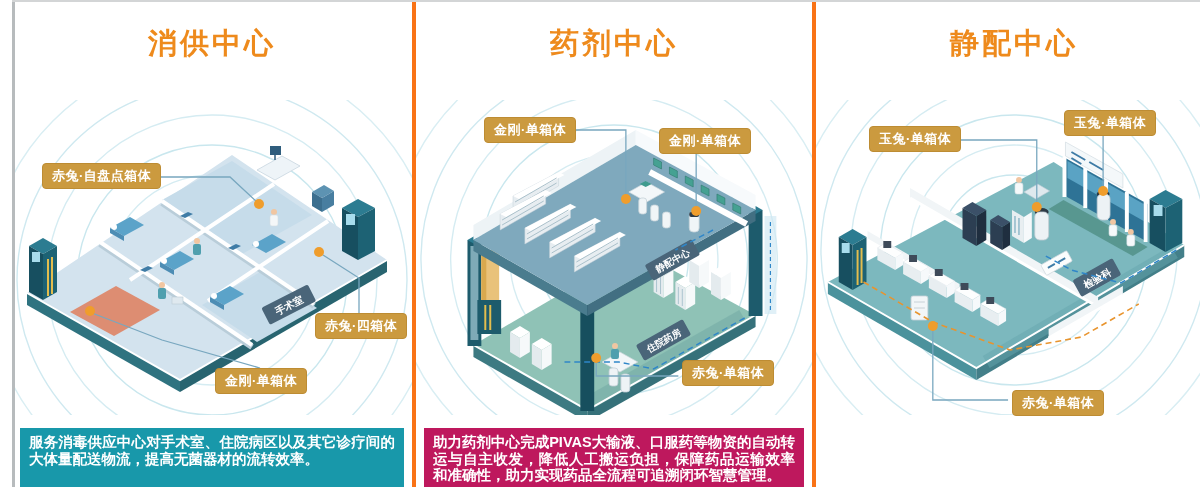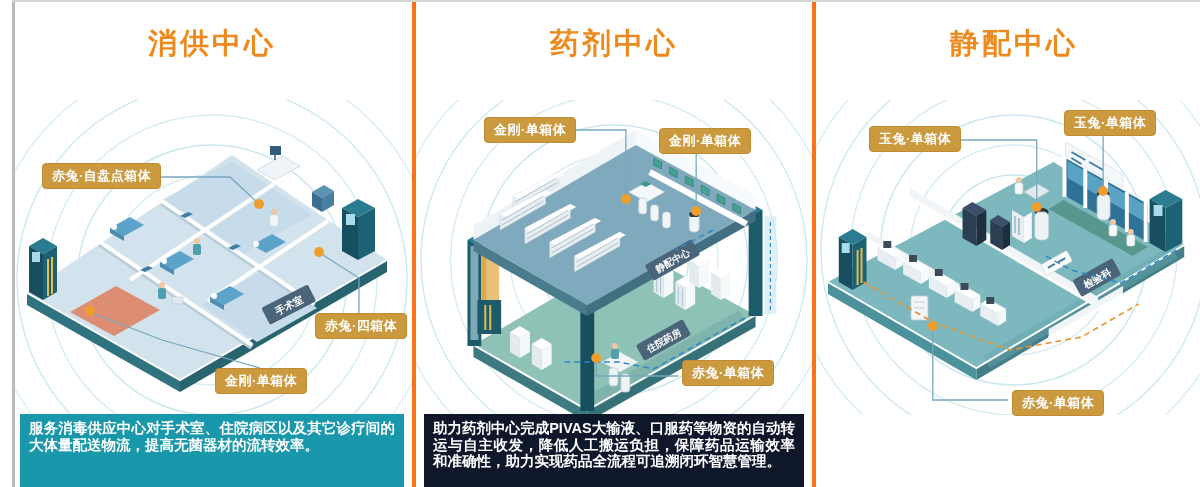--- a/index.html
+++ b/index.html
@@ -9,24 +9,24 @@
   .canvas::after  { content:""; position:absolute; left:0; top:0; right:0; height:2px; background:#d3d5d6; z-index:9; }
   .panel { position:relative; width:400px; height:487px; background:#fff; }
   .panel + .panel { border-left:4px solid #f97316; }
   .title { position:absolute; top:24px; left:0; width:100%; text-align:center;
            font-size:29px; font-weight:bold; letter-spacing:3px; color:#ee8a1c; }
   .scene { position:absolute; top:100px; left:0; width:100%; height:315px; }
   .scene svg { width:100%; height:100%; display:block; }
   .callout { position:absolute; background:#cb9a3f; border:1px solid #bd8c33; color:#fff;
              font-size:13px; font-weight:bold; letter-spacing:0.5px; padding:3px 9px;
              border-radius:4px; white-space:nowrap; z-index:5; }
-  .desc { position:absolute; left:8px; right:8px; bottom:0; height:73px; padding:6px 9px 0 9px;
+  .desc { position:absolute; left:8px; right:8px; bottom:0; height:59px; padding:6px 9px 0 9px;
           color:#fff; font-size:14.5px; line-height:16.6px; font-weight:bold; text-align:justify; }
   .desc.teal { background:#1898aa; }
-  .desc.gray { background:#0f172a; }
+  .desc.gray { background:#be185d; }
   .sign-text { font-weight:bold; fill:#ffffff; }
 </style>
 </head>
 <body>
 
 <div class="canvas">
 
   <section class="panel">
     <h1 class="title">消供中心</h1>
     <div class="scene">

